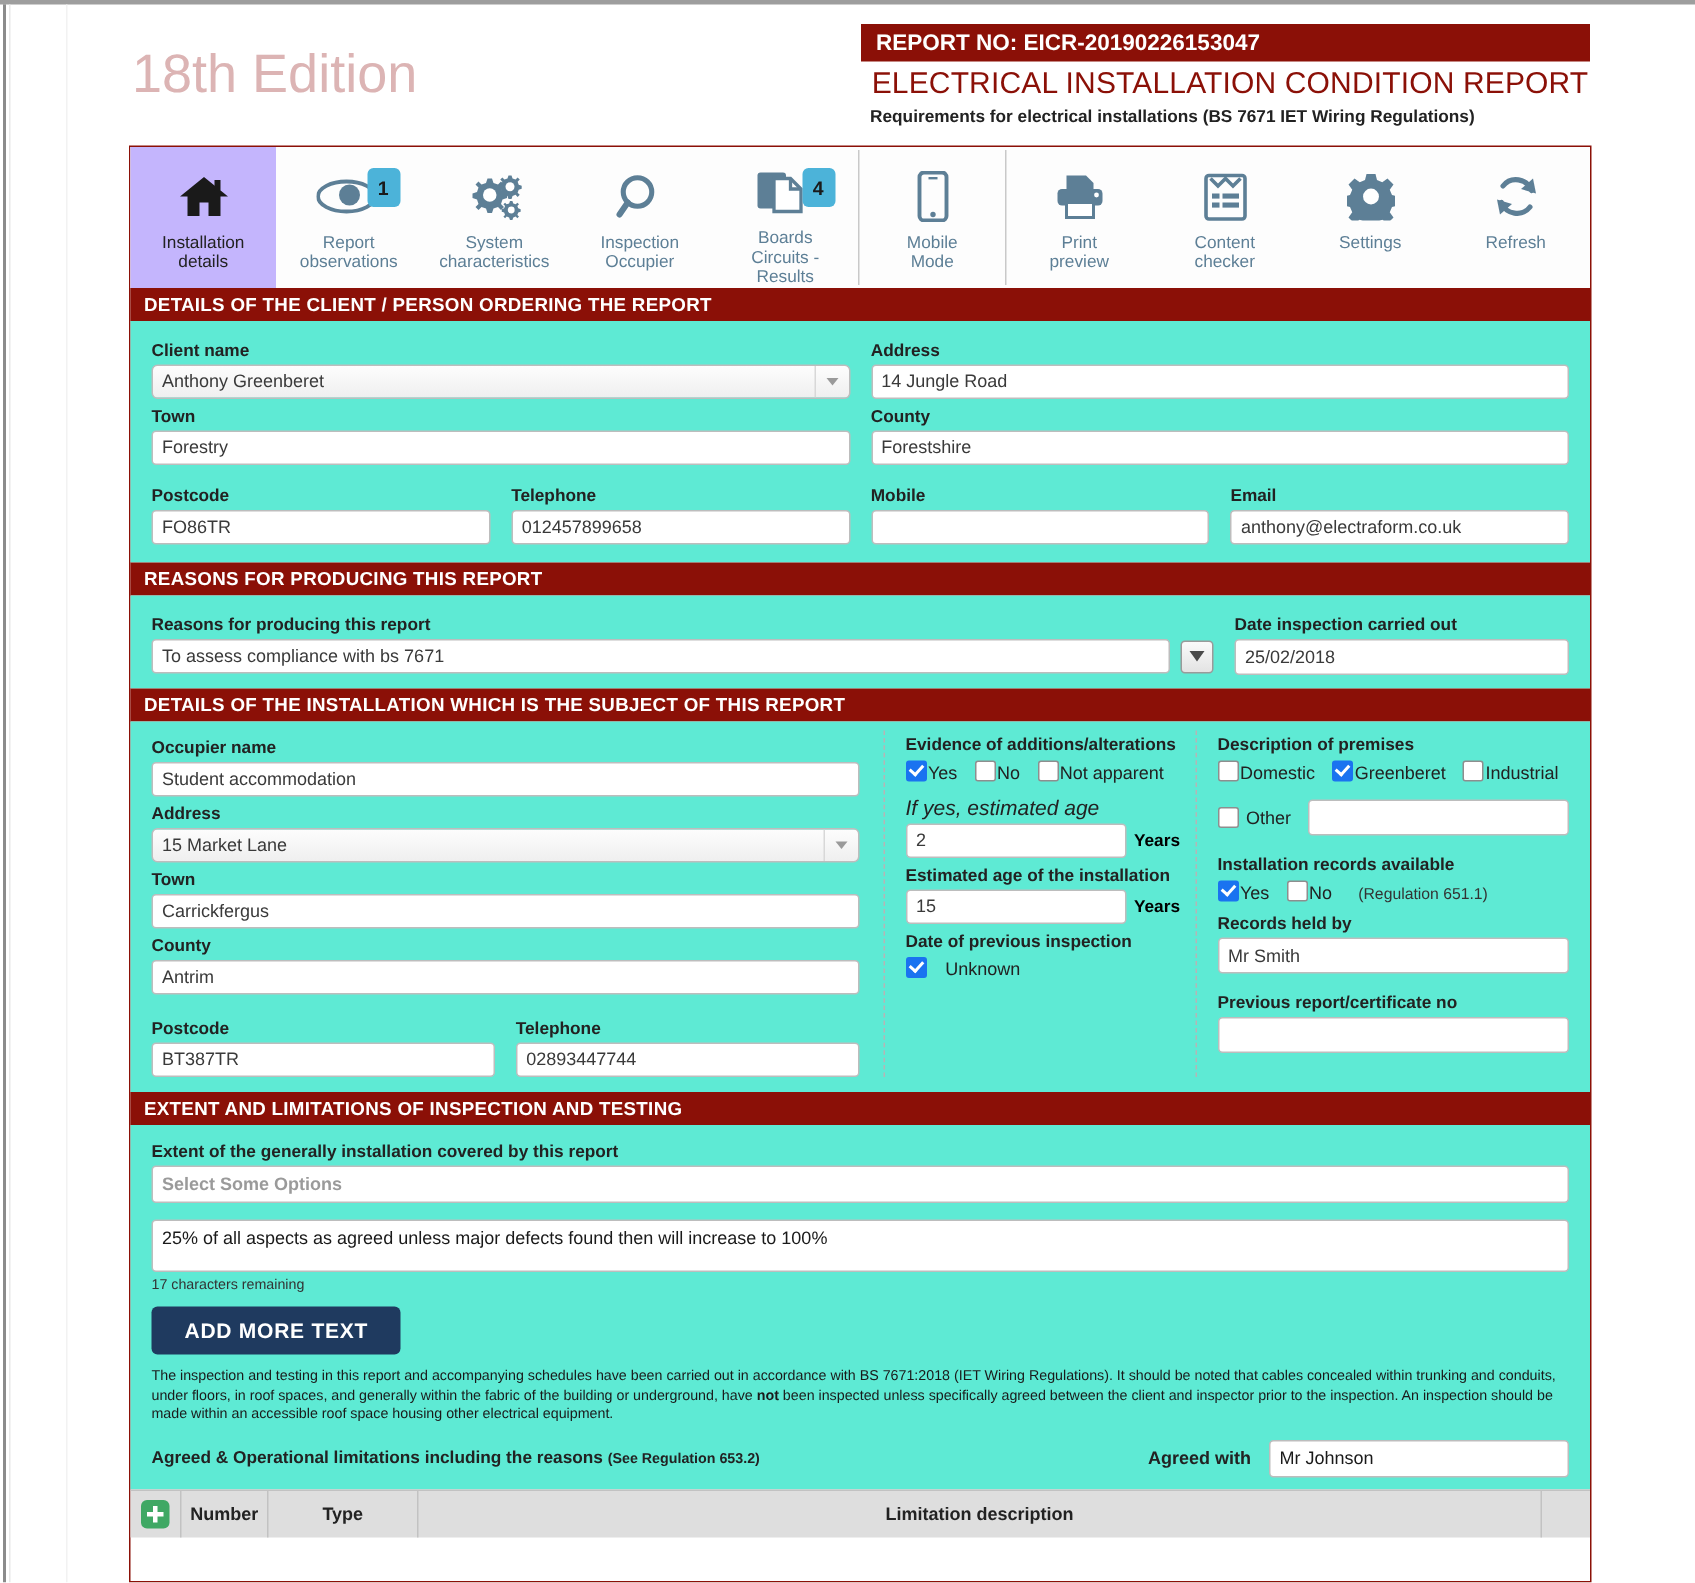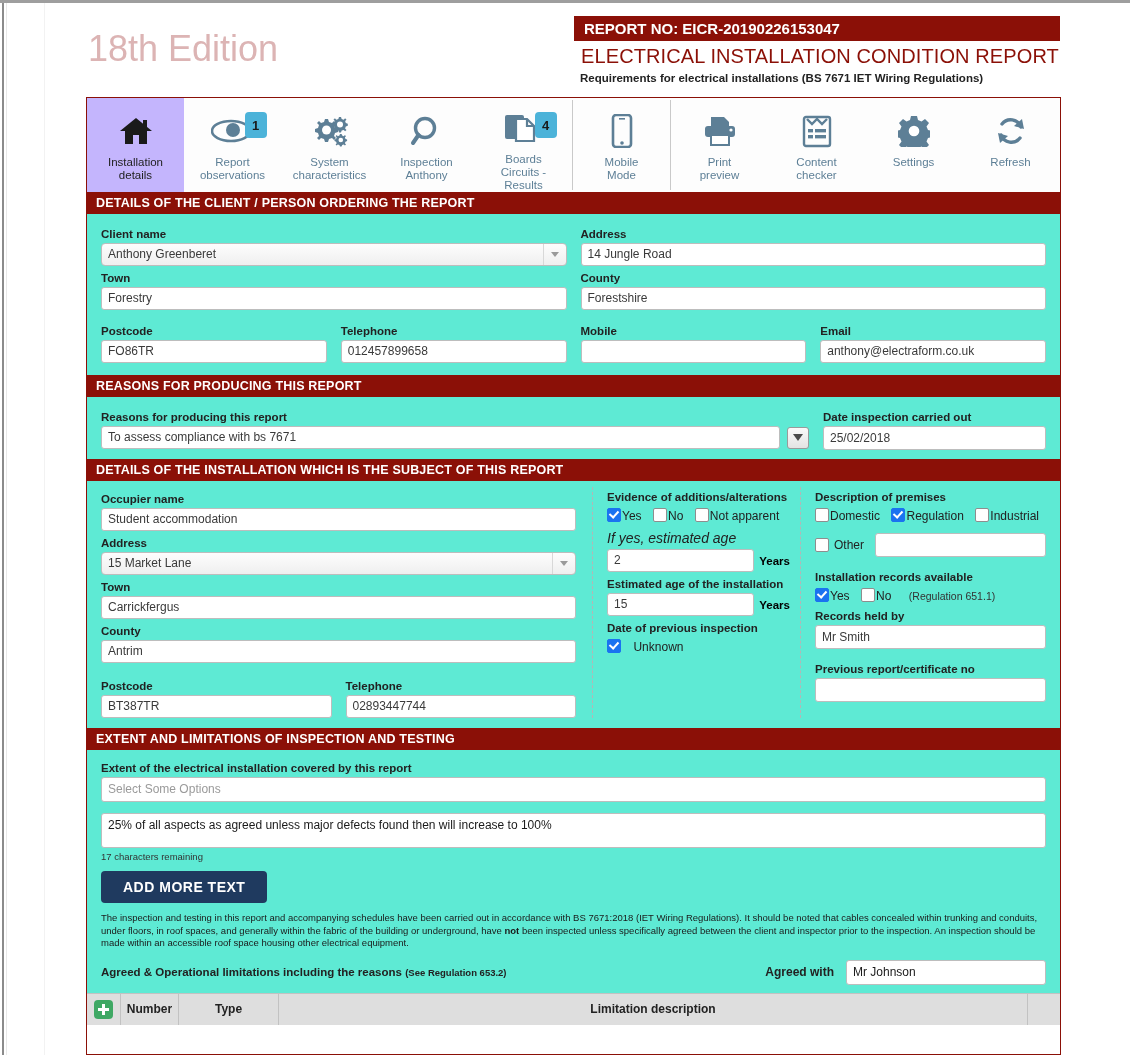--- a/index.html
+++ b/index.html
@@ -68,21 +68,21 @@
   }
   .panel { background:#5eead4; padding:8px 14px 12px 14px; }
 
   label.fl { display:block; font-size:11.5px; font-weight:bold; color:#222; margin:6px 0 3px 0; }
   .inp {
     width:100%; height:23px; box-sizing:border-box; border:1px solid #bdbdbd;
     border-radius:3px; background:#fff; font-size:12px; color:#3a3a3a;
     padding:0 6px; line-height:21px; font-family:"Liberation Sans", sans-serif;
     white-space:nowrap; overflow:hidden;
   }
-  .inp.ph { color:#9a9a9a; }
+  .inp.ph { color:#9a9a9a;font-weight:bold; }
   .sel {
     position:relative; background:linear-gradient(#fdfdfd,#efefef);
     border:1px solid #bdbdbd; border-radius:4px;
   }
   .sel .arrow {
     position:absolute; right:0; top:0; width:22px; height:21px;
     border-left:1px solid #d8d8d8; display:flex; align-items:center; justify-content:center;
   }
   .sel .arrow::after {
     content:""; border-left:4px solid transparent; border-right:4px solid transparent;
@@ -194,21 +194,21 @@
 
     <div class="tab">
       <div class="ico">
         <svg width="34" height="32" viewBox="0 0 34 32">
             <circle cx="15" cy="13" r="9.5" fill="none" stroke="#5d7f96" stroke-width="3.4"></circle>
             <line x1="8.5" y1="20" x2="3" y2="28" stroke="#5d7f96" stroke-width="4" stroke-linecap="round"></line>
           </svg>
       </div>
       <div class="lbl">
         <span>Inspection</span><br>
-        <span>Anthony</span>
+        <span>Occupier</span>
       </div>
     </div>
 
     <div class="tab">
       <div class="ico">
         <svg width="42" height="34" viewBox="0 0 42 34">
           <rect x="2" y="2" width="19" height="24" rx="2" fill="#5d7f96"></rect>
           <path d="M13 6 h11 l7 7 v15 h-18 z" fill="#fff" stroke="#5d7f96" stroke-width="2.2"></path>
           <path d="M24 6 v7 h7" fill="none" stroke="#5d7f96" stroke-width="2.2"></path>
         </svg>
@@ -408,21 +408,21 @@
         <div>
           <span class="cb on"></span>
           <span class="cbtxt" style="margin-left:8px;">Unknown</span>
         </div>
       </div>
 
       <div class="dashdiv" style="flex:1; padding-left:14px; box-sizing:border-box;">
         <label class="fl" style="margin-top:4px;">Description of premises</label>
         <div style="white-space:nowrap;">
           <span class="cb"></span><span class="cbtxt">Domestic</span>
-          <span class="cb on"></span><span class="cbtxt">Regulation</span>
+          <span class="cb on"></span><span class="cbtxt">Greenberet</span>
           <span class="cb"></span><span class="cbtxt">Industrial</span>
         </div>
         <div style="display:flex;align-items:center;gap:4px;margin-top:9px;">
           <span class="cb"></span>
           <span class="cbtxt">Other</span>
           <div class="inp" style="flex:1;height:24px;line-height:22px;"></div>
         </div>
         <label class="fl" style="margin-top:14px;">Installation records available</label>
         <div style="white-space:nowrap;">
           <span class="cb on"></span><span class="cbtxt">Yes</span>
@@ -432,21 +432,21 @@
         <label class="fl">Records held by</label>
         <div class="inp" style="height:24px;line-height:22px;">Mr Smith</div>
         <label class="fl" style="margin-top:14px;">Previous report/certificate no</label>
         <div class="inp" style="height:24px;line-height:22px;"></div>
       </div>
     </div>
   </div>
 
   <div class="secbar">EXTENT AND LIMITATIONS OF INSPECTION AND TESTING</div>
   <div class="panel" style="padding:6px 14px 8px 14px;">
-    <label class="fl">Extent of the electrical installation covered by this report</label>
+    <label class="fl">Extent of the generally installation covered by this report</label>
     <div class="inp ph" style="height:25px;line-height:23px;" title="Select Some Options">
       <span>Select Some Options</span>
     </div>
     <div class="inp" style="height:35px;line-height:23px;margin-top:11px;color:#1a1a1a;">25% of all aspects as agreed unless major defects found then will increase to 100%</div>
     <div style="font-size:9.5px;color:#333;margin-top:3px;">17 characters remaining</div>
 
     <button class="btn-add" style="margin-top:9px;">ADD MORE TEXT</button>
 
     <div class="disclaimer"><span>The inspection and testing in this report and accompanying schedules have been carried out in accordance with BS 7671:2018 (IET Wiring Regulations). It should be noted that cables concealed within trunking and conduits, under floors, in roof spaces, and generally within the fabric of the building or underground, have </span><b>not</b><span> been inspected unless specifically agreed between the client and inspector prior to the inspection. An inspection should be made within an accessible roof space housing other electrical equipment.</span></div>
 

